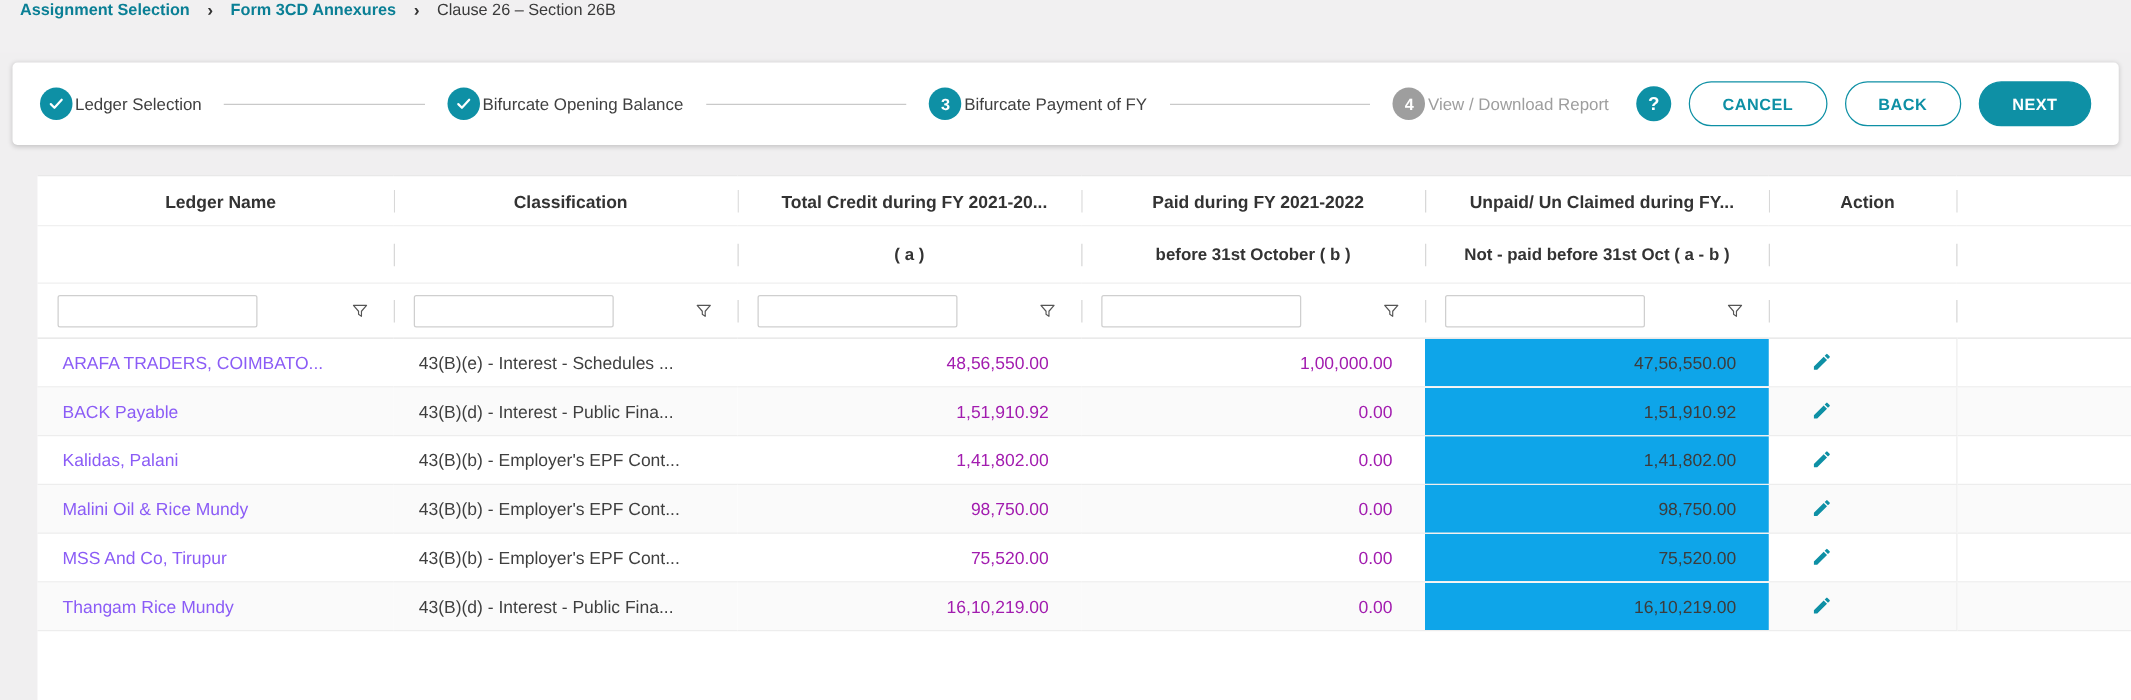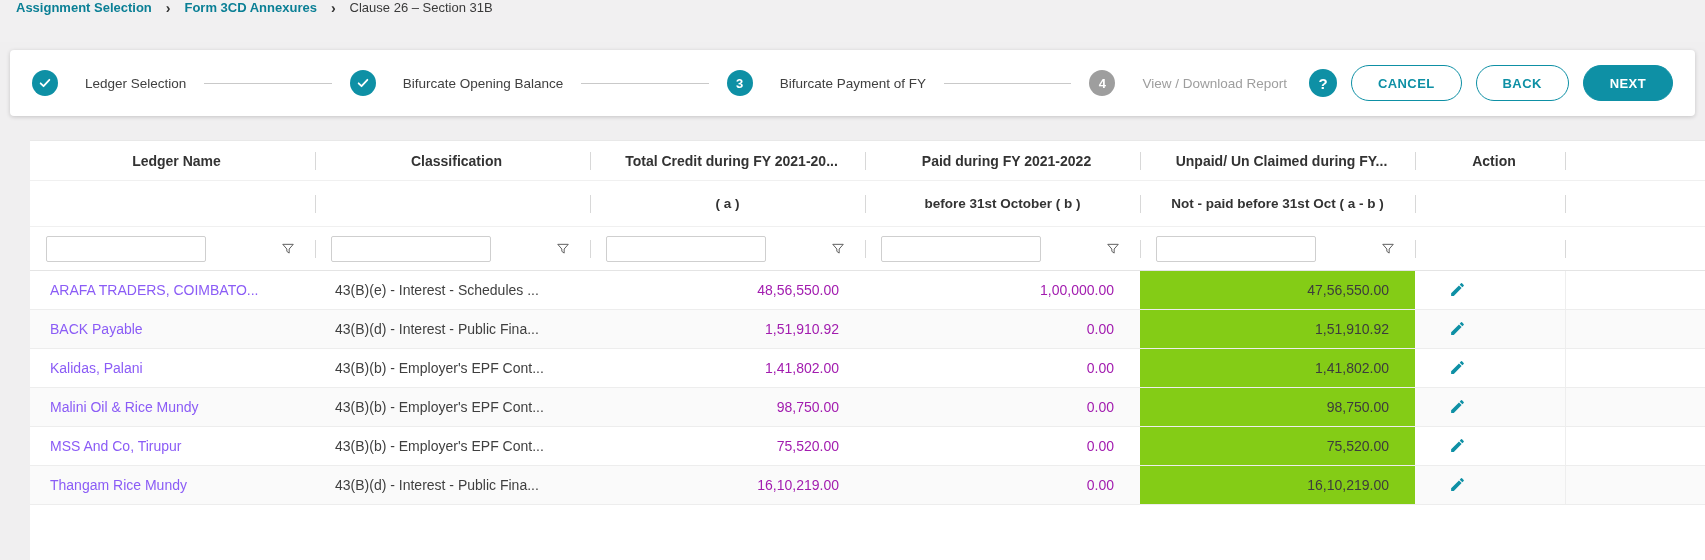--- a/index.html
+++ b/index.html
@@ -27,21 +27,21 @@
     margin: 8px 10px 0 10px;
     background: #fff;
     border-radius: 4px;
     box-shadow: 0 1px 4px rgba(0,0,0,0.18);
     height: 66px;
     display: flex;
     align-items: center;
     padding: 0 22px;
   }
   .steps { display: flex; align-items: center; flex: 1; min-width: 0; }
-  .step { display: flex; align-items: center; gap: 27px; }
+  .step { display: flex; align-items: center; gap: 2px; }
   .step-circle {
     width: 26px; height: 26px; border-radius: 50%;
     background: #0e90a5; color: #fff;
     display: flex; align-items: center; justify-content: center;
     font-size: 13px; font-weight: 700; flex: 0 0 auto;
   }
   .step-circle svg { display: block; }
   .step.pending .step-circle { background: #9e9e9e; }
   .step-label { font-size: 13.5px; color: #404040; white-space: nowrap; }
   .step.pending .step-label { color: #9e9e9e; }
@@ -98,37 +98,37 @@
   .funnel-btn { background: none; border: none; cursor: pointer; padding: 2px; margin-right: 8px; line-height: 0; }
 
   tbody td {
     height: 39px; font-size: 14px; color: #3f3f3f;
     padding: 0 14px 0 20px; border-bottom: 1px solid #ededed;
     white-space: nowrap; overflow: hidden;
   }
   tbody tr:nth-child(even) { background: #fafafa; }
   .ledger-link { color: #8b5cf6; cursor: pointer; text-decoration: none; }
   td.num { text-align: right; padding-right: 26px; color: #a21caf; }
-  td.unpaid { background: #84cc16; color: #3c3c3c; }
+  td.unpaid { background: #0ea5e9; color: #3c3c3c; }
   td.action-cell { padding-left: 32px; }
   .edit-btn { background: none; border: none; cursor: pointer; padding: 2px; line-height: 0; }
   td.filler, th.filler { border-left: 0; }
   tbody td.filler { border-left: 1px solid #eee; }
 </style>
 </head>
 <body>
 
 <div class="page">
 
   <div class="breadcrumb-bar">
     <span class="crumb">Assignment Selection</span>
     <span class="crumb-sep">›</span>
     <span class="crumb">Form 3CD Annexures</span>
     <span class="crumb-sep">›</span>
-    <span class="crumb current">Clause 26 – Section 31B</span>
+    <span class="crumb current">Clause 26 – Section 26B</span>
   </div>
 
   <div class="stepper-card">
     <div class="steps">
 
       <div class="step done">
         <span class="step-circle">
           <svg width="14" height="14" viewBox="0 0 24 24">
               <path d="M4.5 12.5l5 5 10-11" fill="none" stroke="#fff" stroke-width="3" stroke-linecap="round" stroke-linejoin="round"></path>
             </svg>

